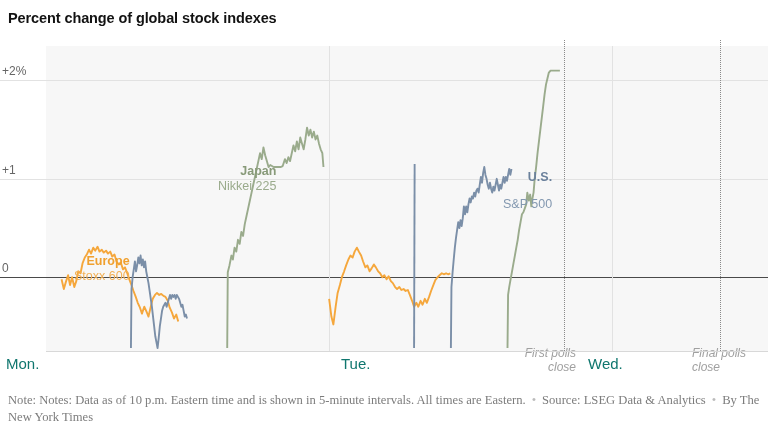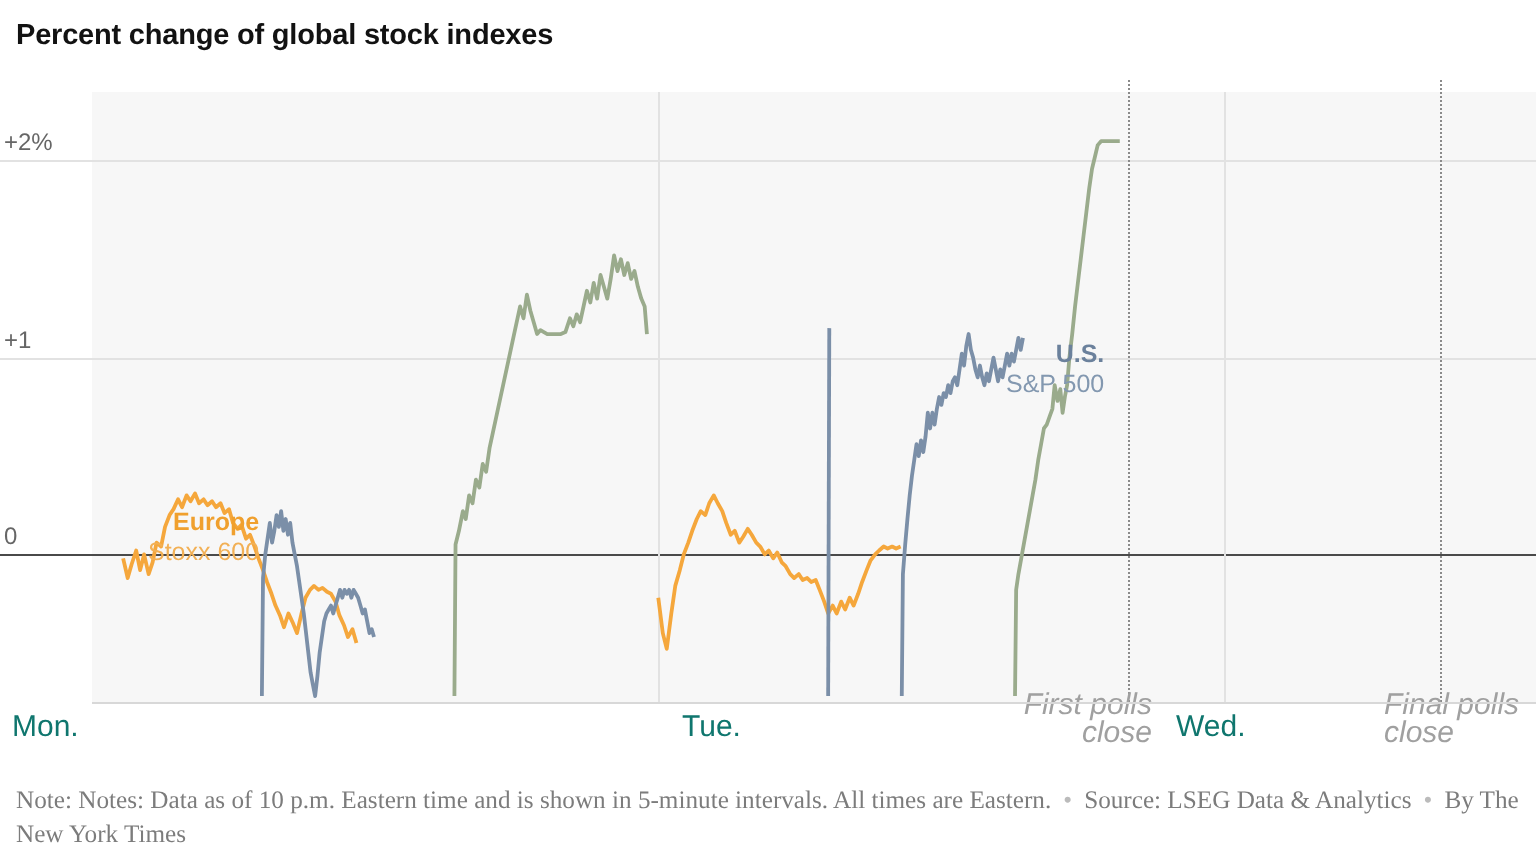--- a/index.html
+++ b/index.html
@@ -101,24 +101,24 @@
   }
   .series-label .sub {
     display: block;
     font-weight: normal;
   }
   .label-europe { color: #f0a02e; left: 74px; top: 208px; text-align: right; }
   .label-europe .sub { color: #f2b055; }
   .label-japan  { color: #889a79; left: 218px; top: 118px; text-align: right; }
   .label-japan .sub { color: #9aab8c; }
   .label-us     { color: #6b819c; left: 503px; top: 124px; text-align: right; }
-  .label-us .sub { color: #8398b0; }
+  .label-us .sub { color: #8398b0; margin-top: 12px; }
   .poll-note {
     position: absolute;
-    font-size: 15px;
+    font-size: 12px;
     line-height: 14px;
     font-style: italic;
     color: #a0a0a0;
     white-space: nowrap;
   }
   .poll-note-first { left: 466px; top: 300px; width: 110px; text-align: right; }
   .poll-note-final { left: 692px; top: 300px; width: 110px; text-align: left; }
   .xaxis-line {
     position: absolute;
     left: 46px;
@@ -188,20 +188,24 @@
         <div class="ytick-label" style="top: 215.21px;">0</div>
         <div class="ytick-label" style="top: 116.823px;">+1</div>
         <div class="ytick-label" style="top: 18.4355px;">+2%</div>
       </div>
 
     <div class="series-label label-europe">
       <span class="ttl">Europe</span>
       <span class="sub">Stoxx 600</span>
     </div>
 
+    <div class="series-label label-japan">
+      <span class="ttl">Japan</span>
+      <span class="sub">Nikkei 225</span>
+    </div>
 
     <div class="series-label label-us">
       <span class="ttl">U.S.</span>
       <span class="sub">S&amp;P 500</span>
     </div>
 
     <div class="poll-note poll-note-first">
       <span>First polls</span><br>
       <span>close</span>
     </div>

